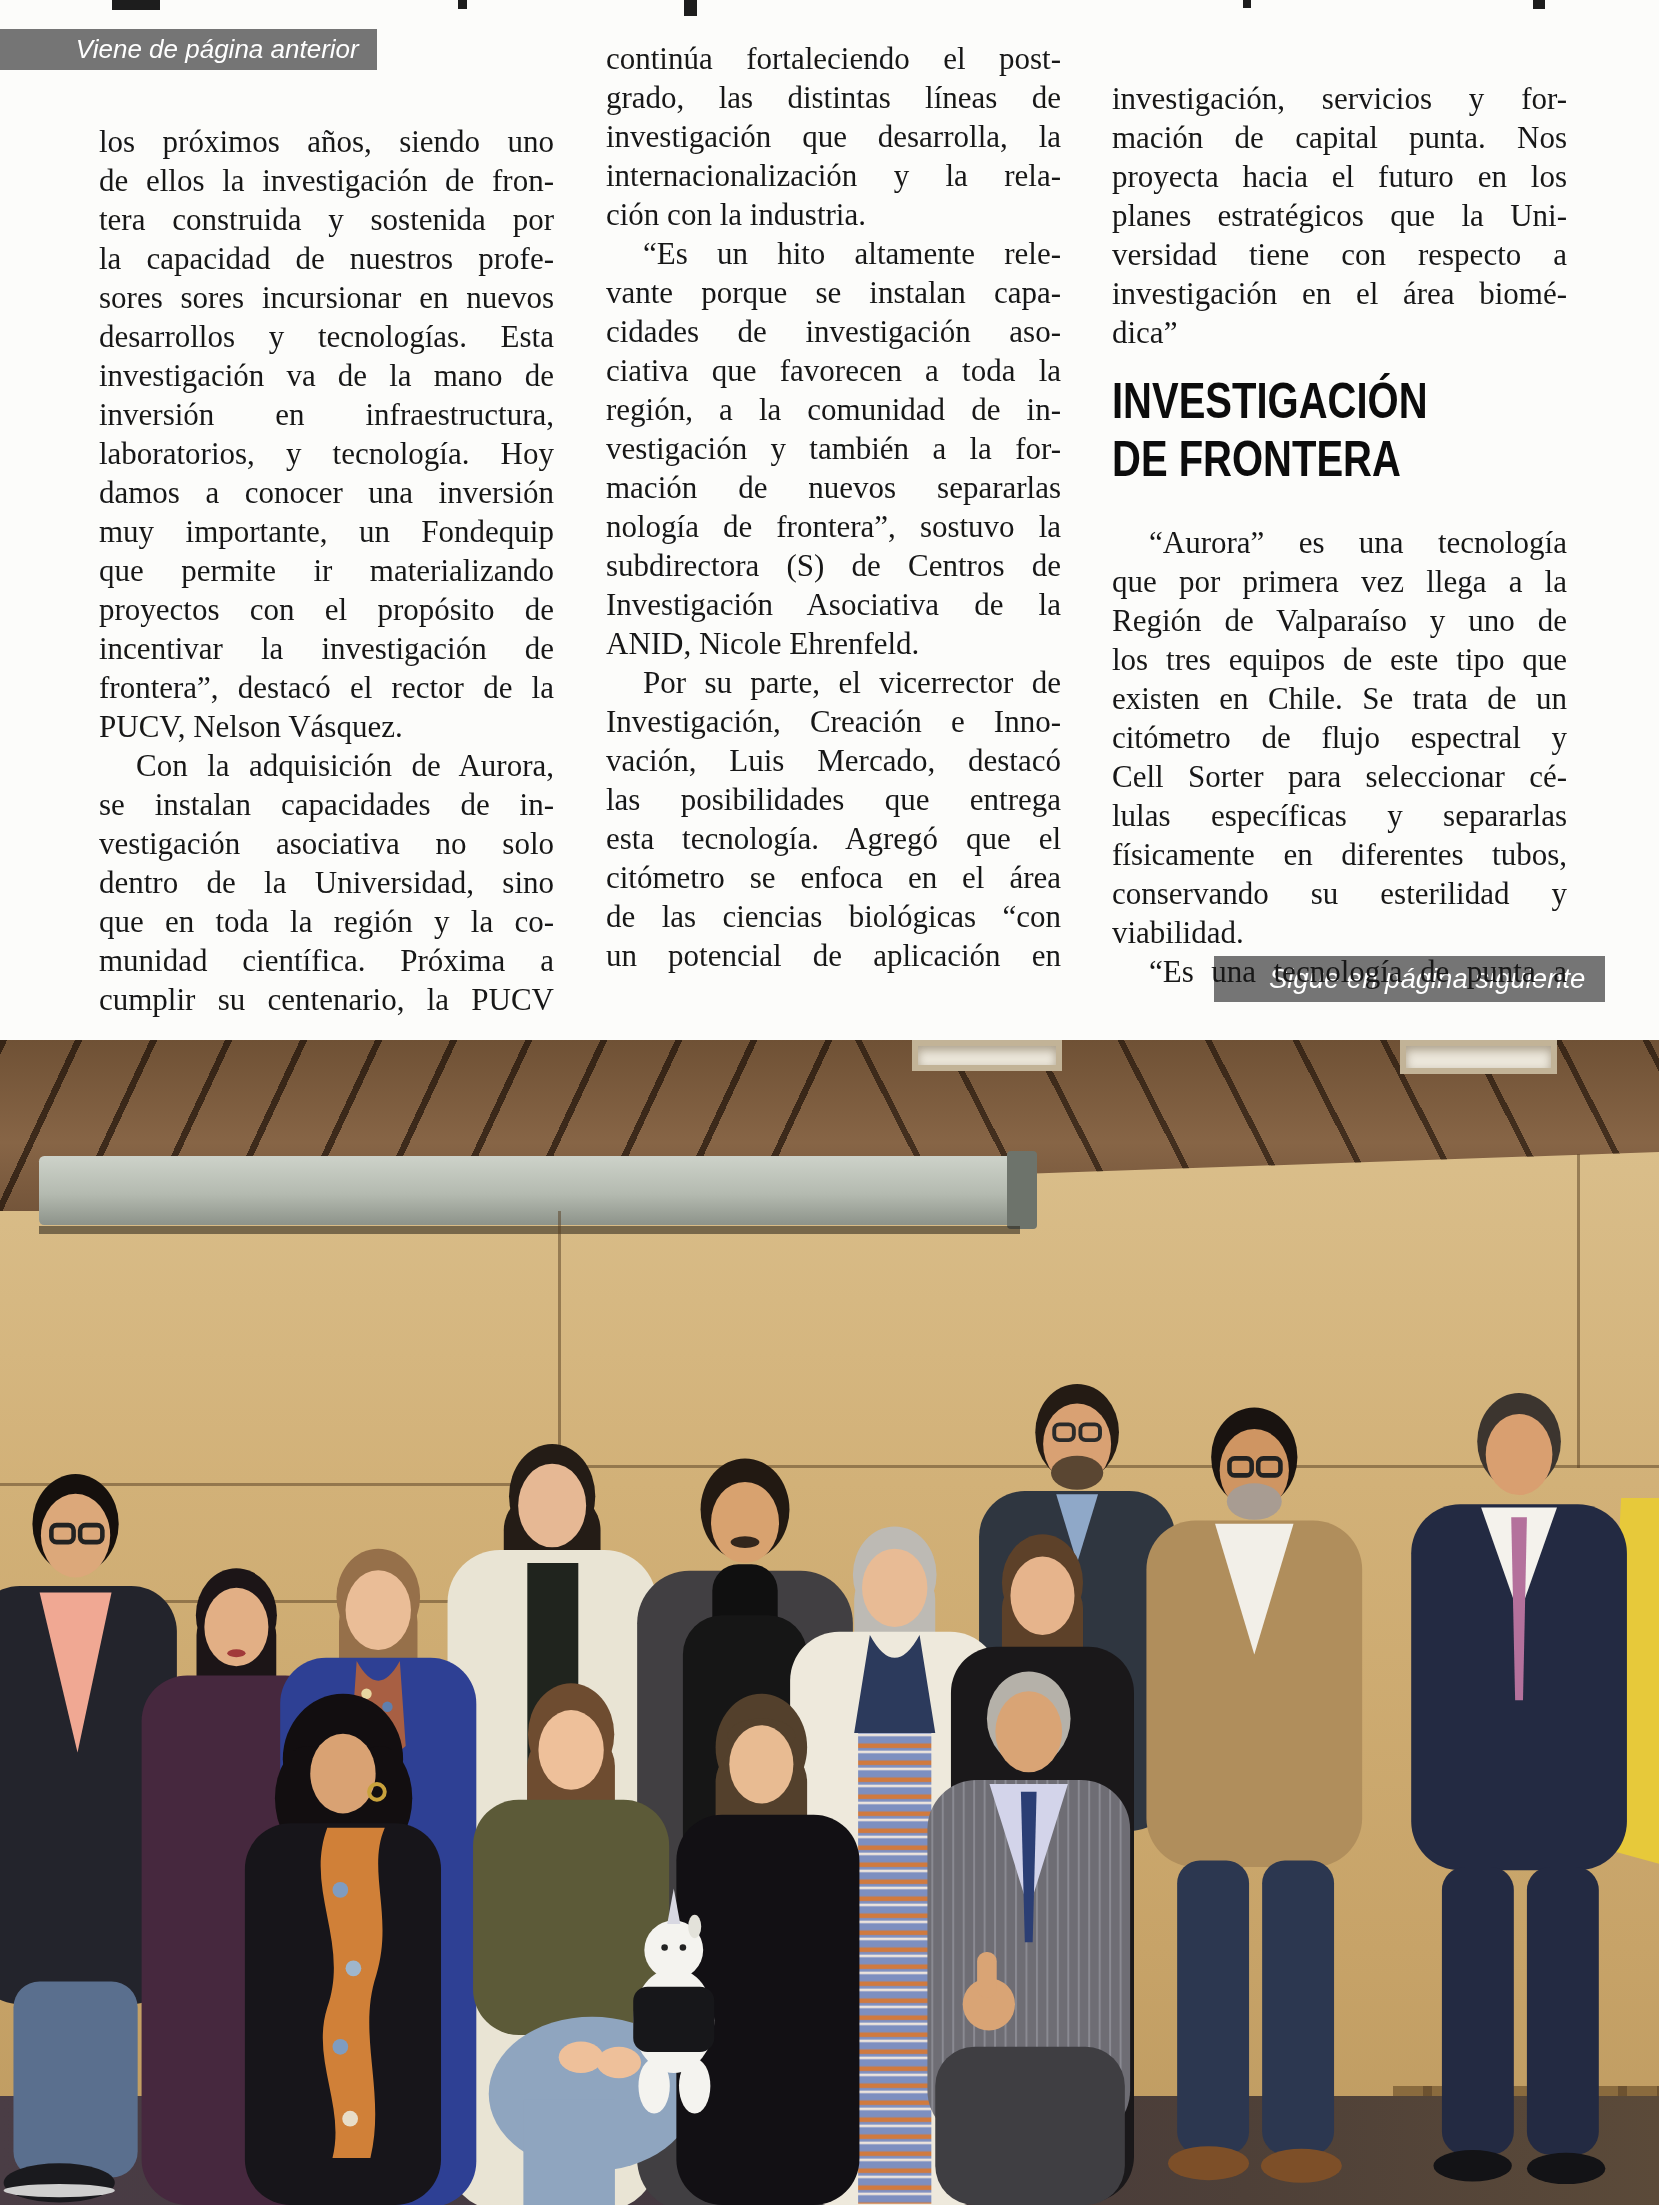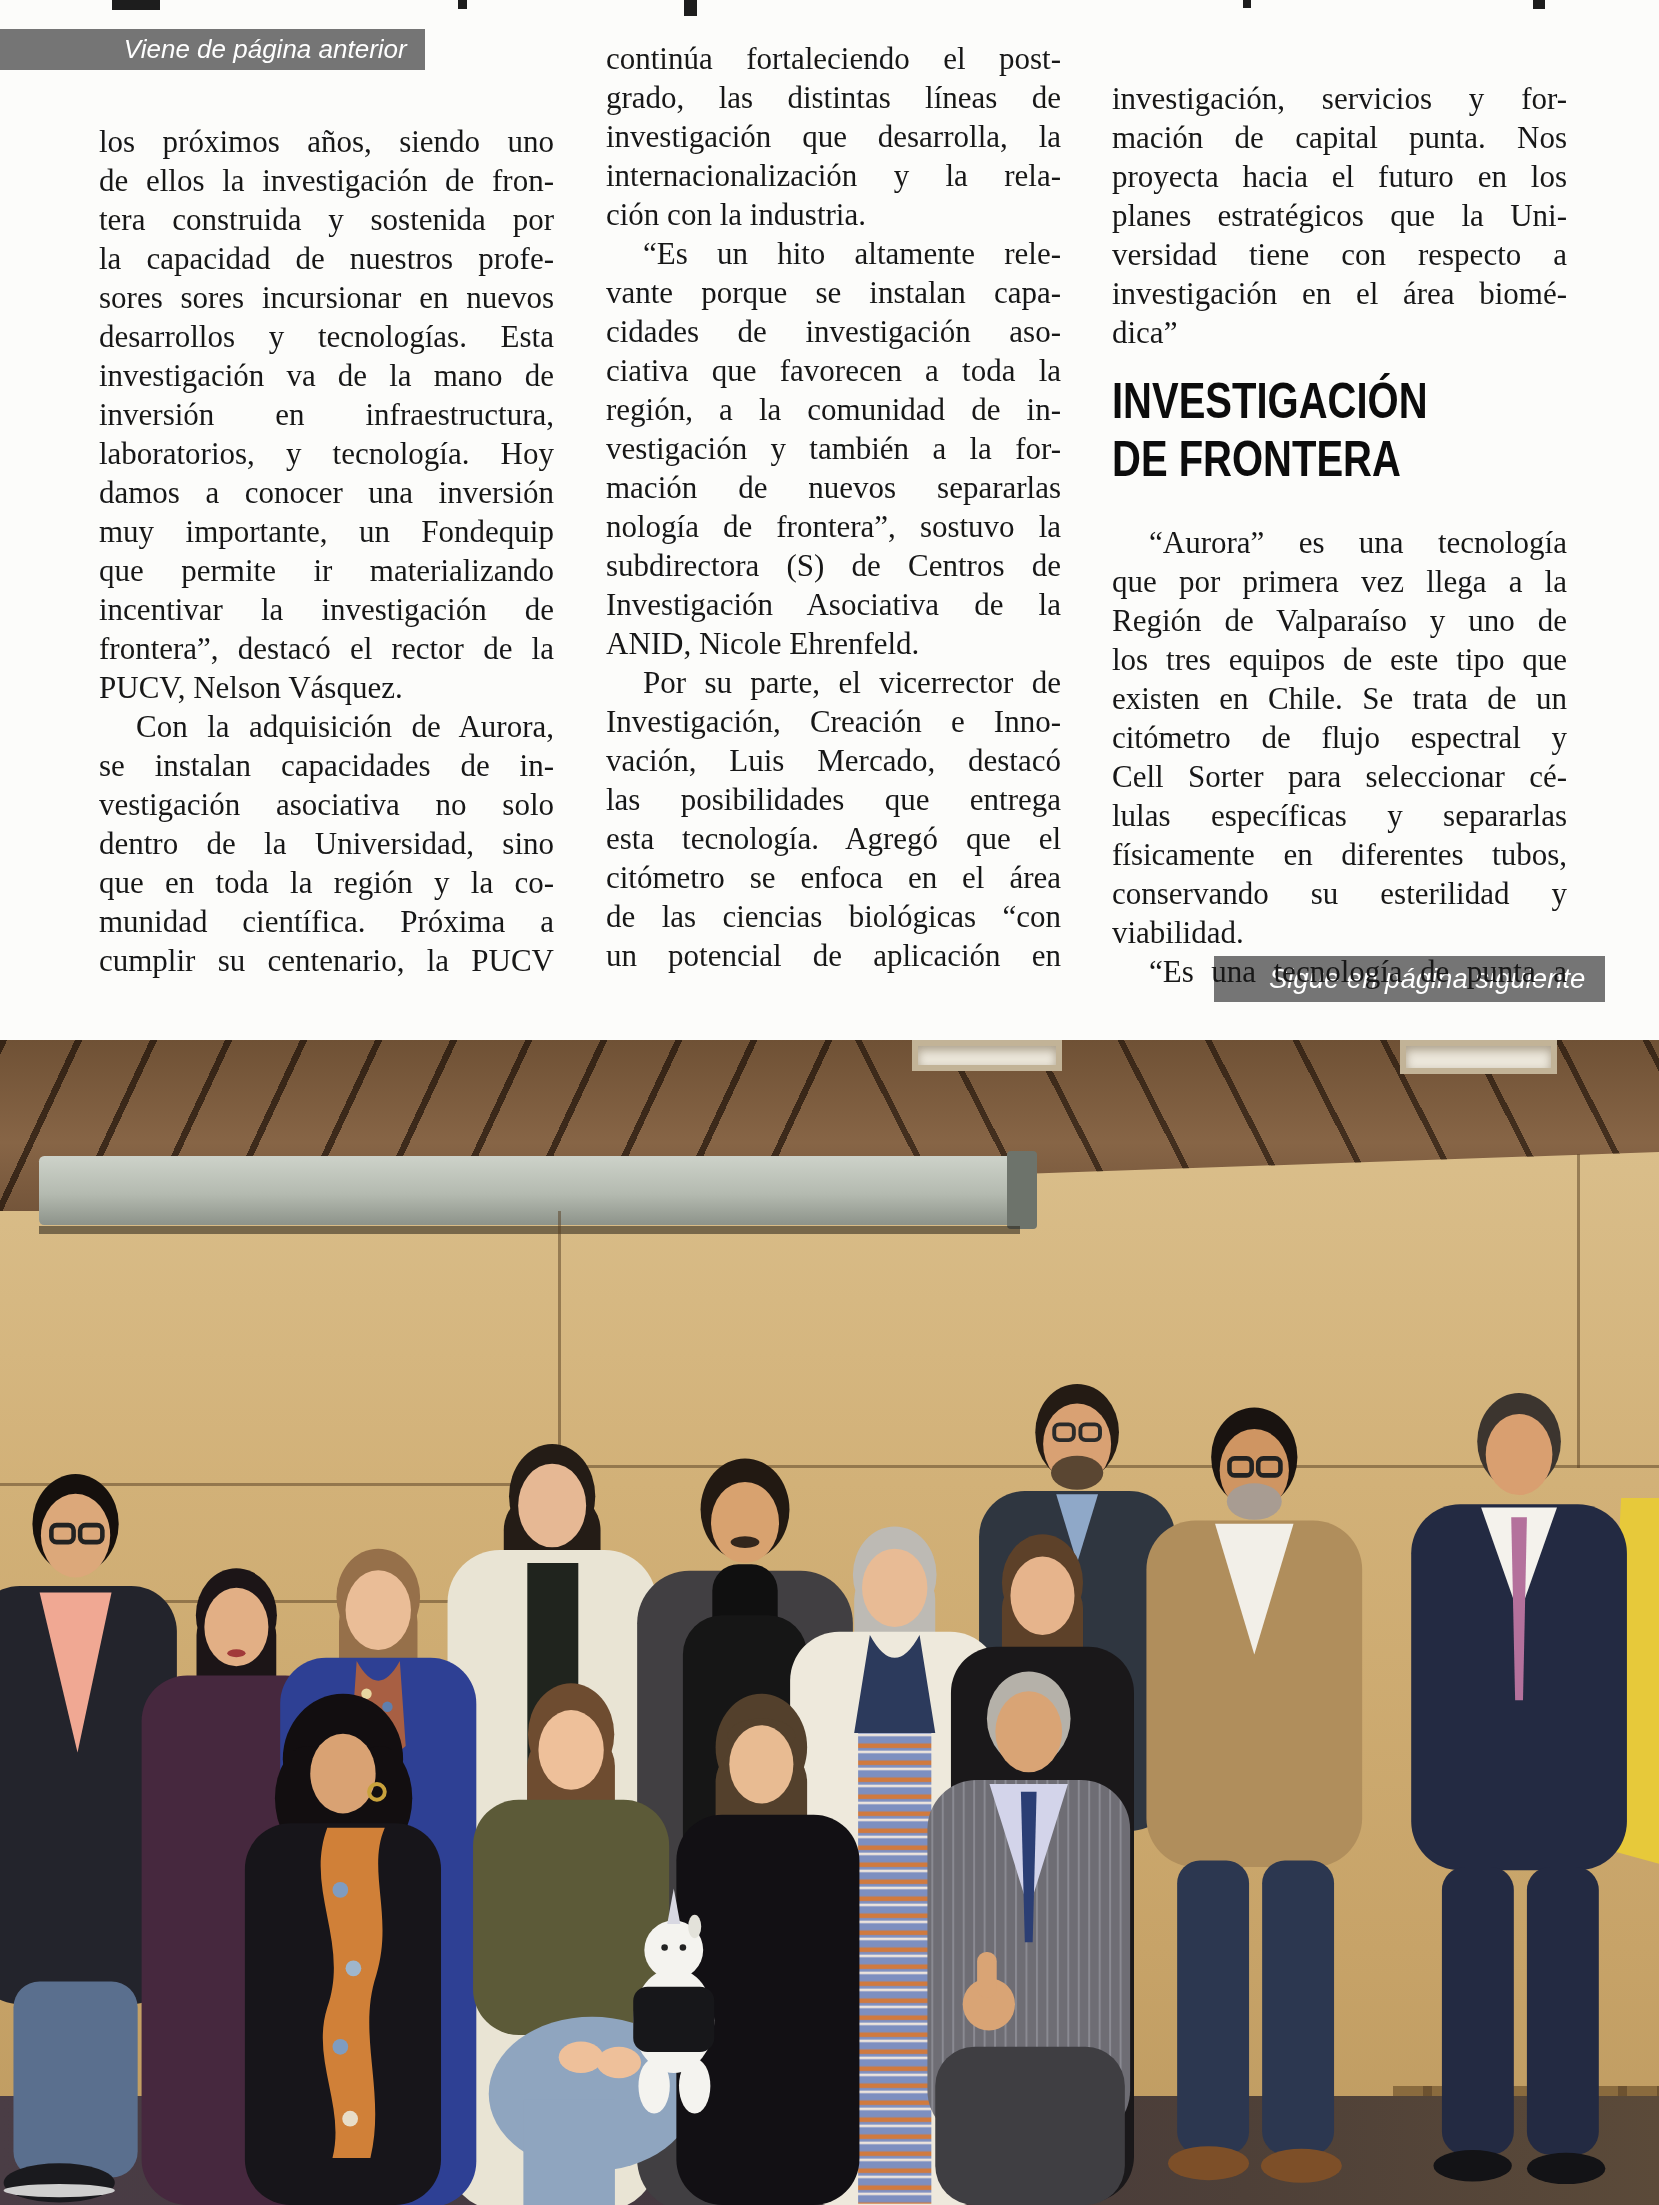--- a/index.html
+++ b/index.html
@@ -3,21 +3,21 @@
 <meta charset="utf-8">
 <style>
   html,body{margin:0;padding:0;background:#e8e8e8;}
   .page{position:relative;width:1660px;height:2205px;background:#fcfcfa;overflow:hidden;
         font-family:"Liberation Serif", serif;color:#171717;}
   
   .frag{position:absolute;background:#1d1d1d;}
   
   .label{position:absolute;background:#757575;color:#fff;font-family:"Liberation Sans",sans-serif;
          font-style:italic;text-align:right;box-sizing:border-box;}
-  .label-prev{left:0;top:29px;width:425px;height:41px;line-height:41px;font-size:26px;padding-right:18.3px;}
+  .label-prev{left:0;top:29px;width:377px;height:41px;line-height:41px;font-size:26px;padding-right:18.3px;}
   .label-next{left:1214px;top:956px;width:391px;height:46px;line-height:46px;font-size:27.5px;padding-right:19.6px;}
   
   .col{position:absolute;width:455px;font-size:31px;line-height:39px;}
   .col-1{left:99px;top:122px;}
   .col-2{left:606px;top:39px;}
   .col-3{left:1112px;top:39px;margin-top:40px;}
   .tl{height:39px;text-align:justify;text-align-last:justify;white-space:nowrap;overflow:visible;}
   .tl.end{text-align-last:left;}
   .tl.ind{padding-left:37px;box-sizing:border-box;}
   .heading{margin:19.6px 0 35px 0;}
@@ -76,20 +76,21 @@
         <div class="tl">tera construida y sostenida por</div>
         <div class="tl">la capacidad de nuestros profe-</div>
         <div class="tl">sores sores incursionar en nuevos</div>
         <div class="tl">desarrollos y tecnologías. Esta</div>
         <div class="tl">investigación va de la mano de</div>
         <div class="tl">inversión en infraestructura,</div>
         <div class="tl">laboratorios, y tecnología. Hoy</div>
         <div class="tl">damos a conocer una inversión</div>
         <div class="tl">muy importante, un Fondequip</div>
         <div class="tl">que permite ir materializando</div>
+        <div class="tl">proyectos con el propósito de</div>
         <div class="tl">incentivar la investigación de</div>
         <div class="tl">frontera”, destacó el rector de la</div>
         <div class="tl end">PUCV, Nelson Vásquez.</div>
       </div>
       <div>
         <div class="tl ind">Con la adquisición de Aurora,</div>
         <div class="tl">se instalan capacidades de in-</div>
         <div class="tl">vestigación asociativa no solo</div>
         <div class="tl">dentro de la Universidad, sino</div>
         <div class="tl">que en toda la región y la co-</div>

